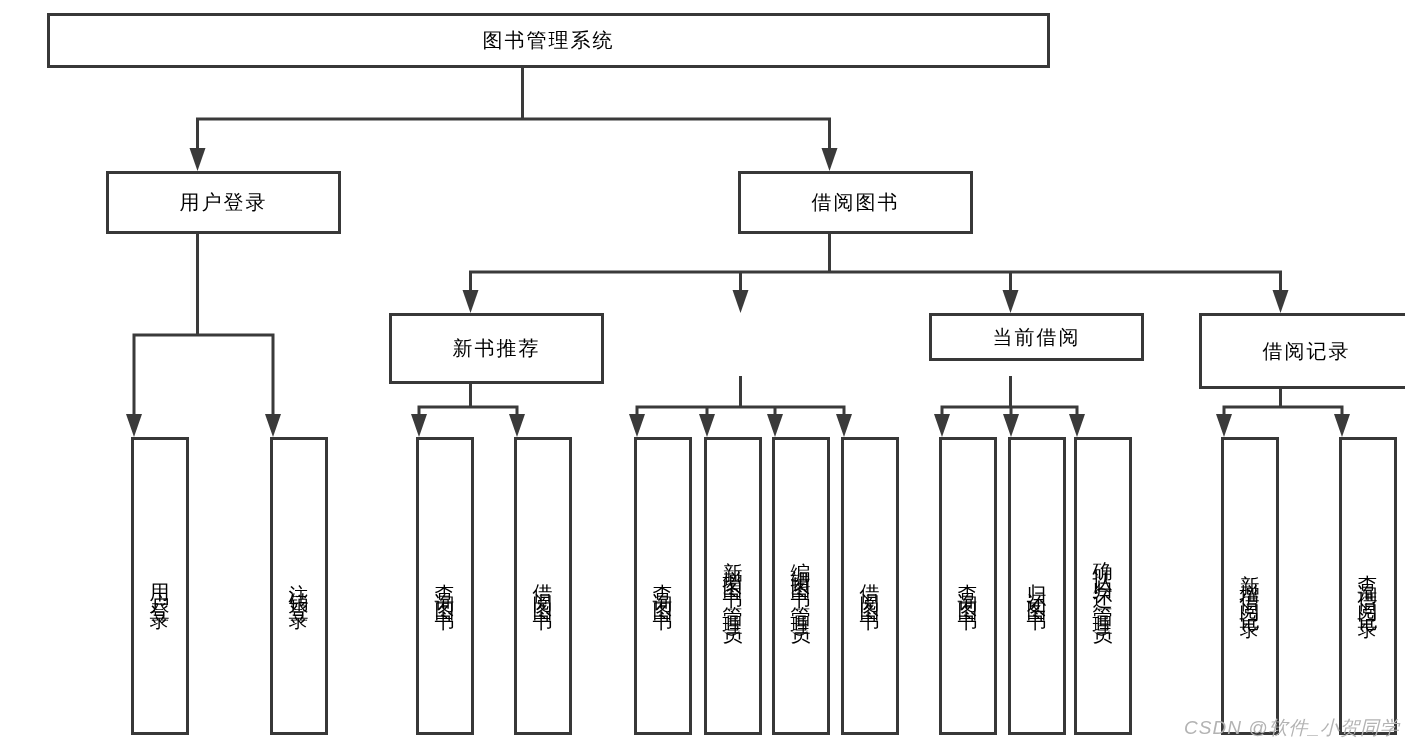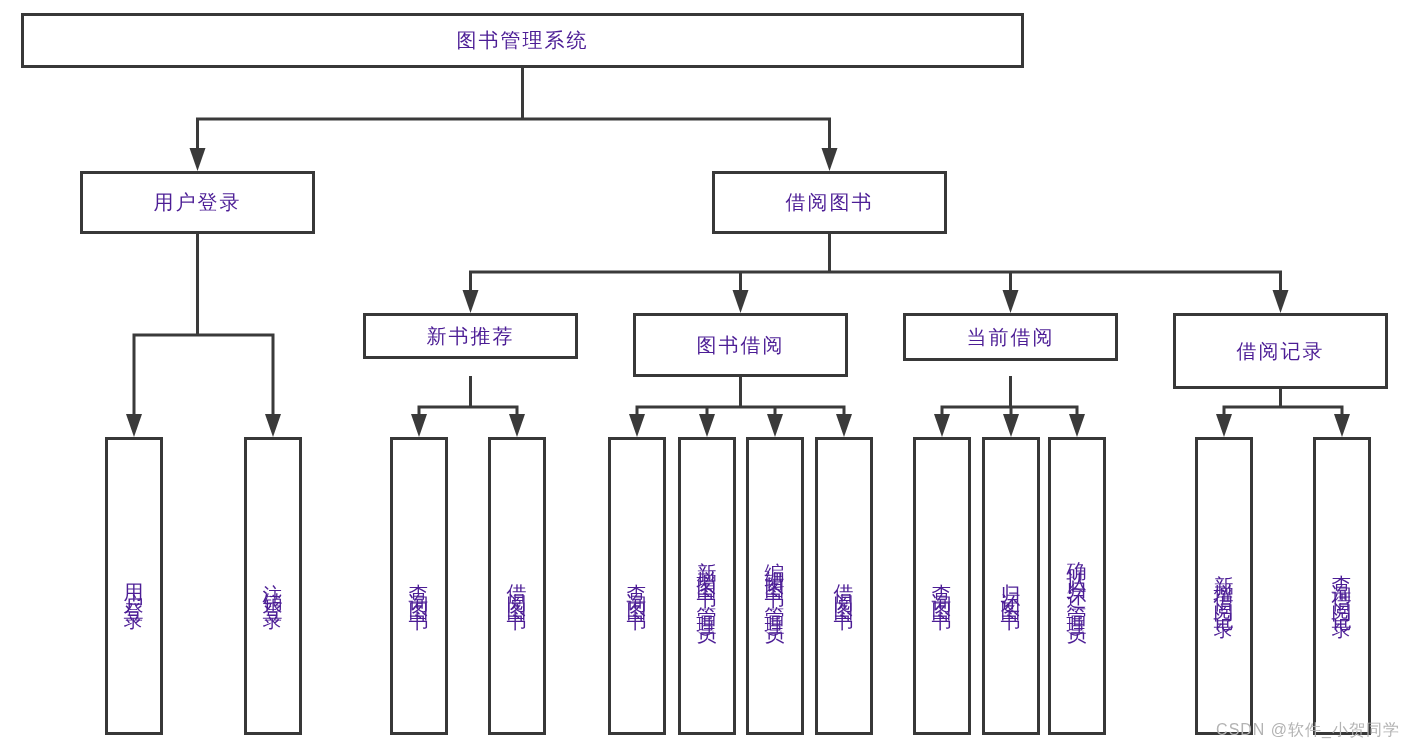--- a/index.html
+++ b/index.html
@@ -15,39 +15,41 @@
   .connectors { position: absolute; left: 0; top: 0; width: 1405px; height: 747px; }
   .ln { fill: none; stroke: #3a3a3a; stroke-width: 3; }
   .ar { fill: #3a3a3a; stroke: none; }
   .box {
     position: absolute;
     background: #ffffff;
     border: 3px solid #383838;
     display: flex;
     align-items: center;
     justify-content: center;
-    color: #4c1d95;
+    color: #000000;
+    margin-left: 26px;
   }
   .h span { font-size: 20px; letter-spacing: 2px; white-space: nowrap; }
   .v span {
     writing-mode: vertical-rl;
     text-orientation: mixed;
     font-size: 20px;
     line-height: 1;
     letter-spacing: 9px;
     white-space: nowrap;
   }
   .watermark {
     position: absolute;
     right: 5px;
     bottom: 6px;
-    font-size: 16px;
+    font-size: 19px;
     letter-spacing: 1px;
     color: #b3b3b3;
     white-space: nowrap;
+    font-style: italic;
   }
 </style>
 </head>
 <body>
 
 <div class="stage">
 
   <svg class="connectors" width="1405" height="747" viewBox="0 0 1405 747" xmlns="http://www.w3.org/2000/svg">
     <path class="ln" d="
       M522.5,68 V120.5
@@ -94,25 +96,22 @@
     <span>图书管理系统</span>
   </div>
 
   <div class="box h" style="left:80px; top:171px; width:235px; height:63px;">
     <span>用户登录</span>
   </div>
   <div class="box h" style="left:712px; top:171px; width:235px; height:63px;">
     <span>借阅图书</span>
   </div>
 
-  <div class="box h" style="left:363px; top:313px; width:215px; height:46px;">
+  <div class="box h" style="left:363px; top:313px; width:215px; height:71px;">
     <span>新书推荐</span>
-  </div>
-  <div class="box h" style="left:633px; top:313px; width:215px; height:64px;">
-    <span>图书借阅</span>
   </div>
   <div class="box h" style="left:903px; top:313px; width:215px; height:48px;">
     <span>当前借阅</span>
   </div>
   <div class="box h" style="left:1173px; top:313px; width:215px; height:76px;">
     <span>借阅记录</span>
   </div>
 
   <div class="box v" style="left:105px; top:437px; width:58px; height:298px;">
     <span>用户登录</span>

